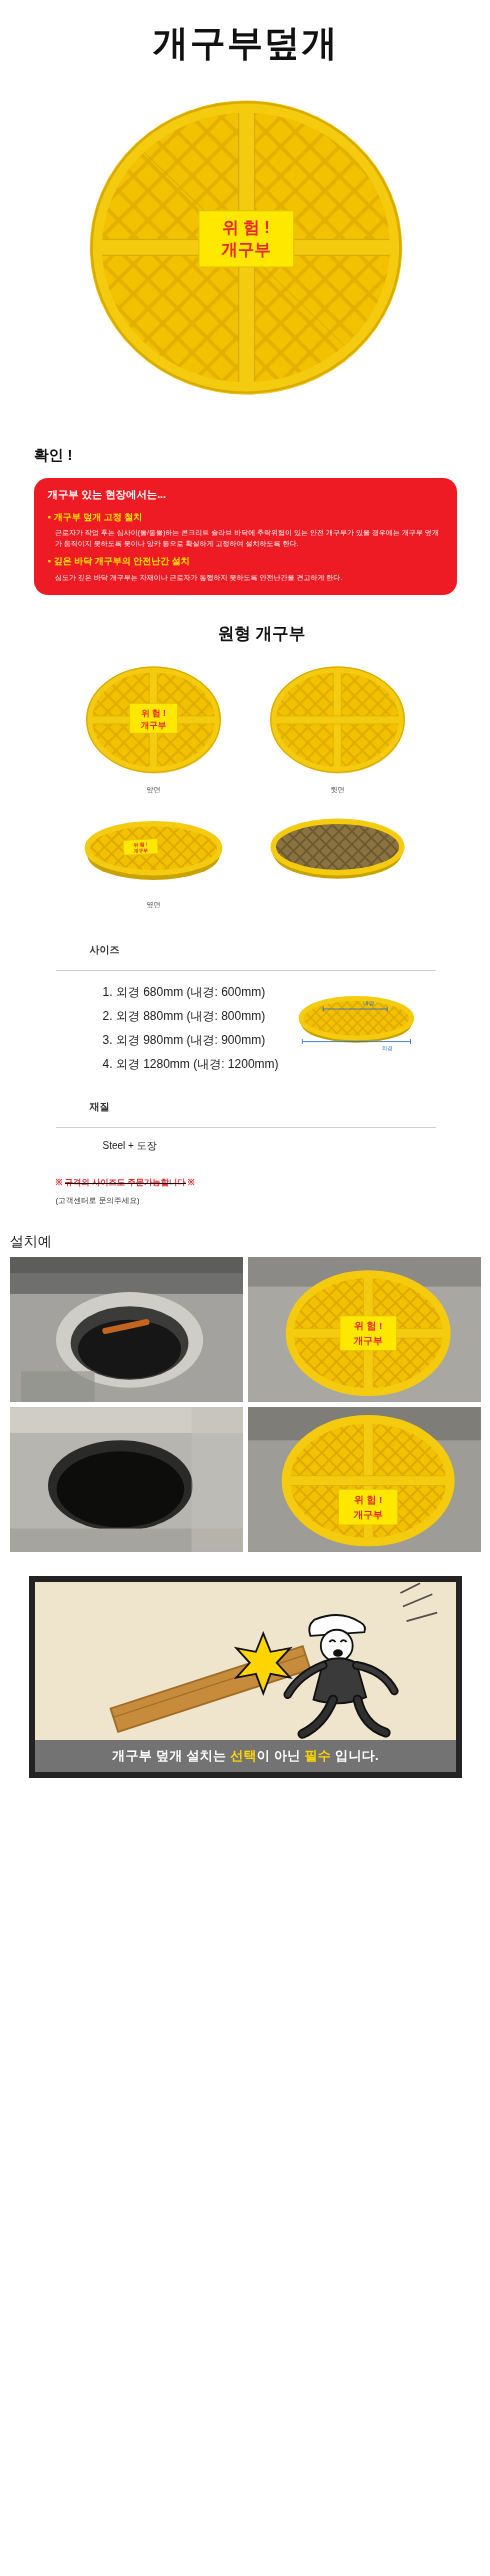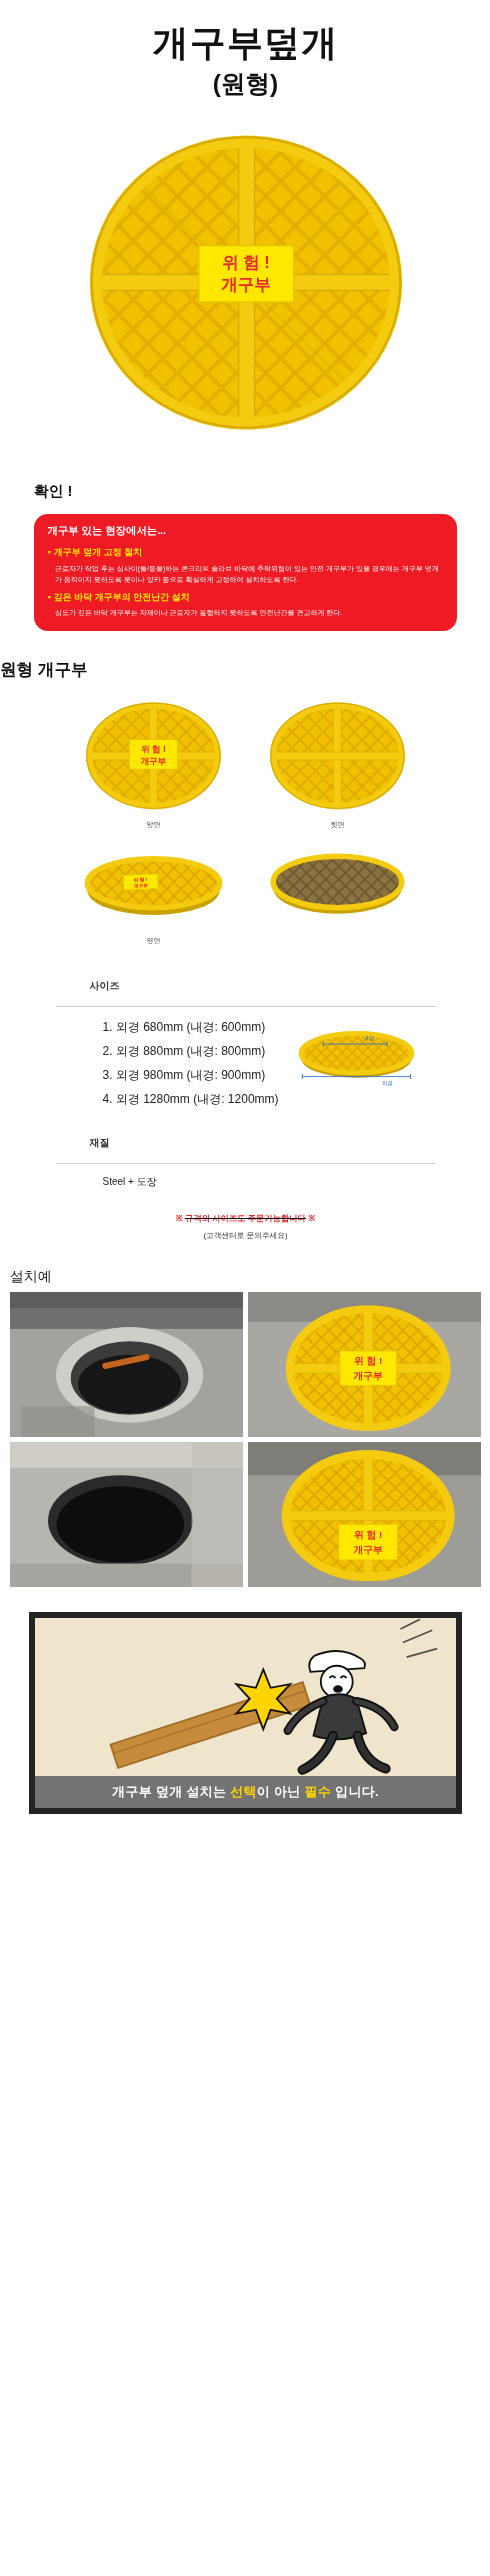--- a/index.html
+++ b/index.html
@@ -74,24 +74,26 @@
   .red-box .rb-p {
     font-size: 7px;
     line-height: 1.6;
     margin-top: 3.1px;
     padding-left: 7.4px;
     color: #fff;
   }
 
   
   .sec-heading {
+    text-align: center;
     font-size: 16.6px;
     font-weight: bold;
     margin-top: 28px;
     color: #111;
+    padding-left: 32px;
   }
 
   
   .views {
     margin-top: 18.4px;
     display: flex;
     flex-wrap: wrap;
     justify-content: center;
     width: 380px;
     margin-left: auto;
@@ -130,21 +132,21 @@
   .material-body {
     padding: 11px 0 0 47px;
     font-size: 10px;
     color: #222;
   }
 
   
   .notice {
     width: 380px;
     margin: 23px auto 0 auto;
-    text-align: center;
+    text-align: left;
   }
   .notice-main {
     font-size: 8.3px;
     font-weight: bold;
     color: #e8272f;
     position: relative;
     display: inline-block;
   }
   .notice-main .x { color: #e8272f; font-weight: bold; }
   .notice-strike {
@@ -212,21 +214,20 @@
   .fb-text .hl { color: #ffd400; }
   .fb-text .hl2 { color: #ffd400; }
 </style>
 </head>
 <body>
 
 <div class="page">
 
   <div class="title-block">
     <div class="title-main">개구부덮개</div>
-    <div class="title-sub">(원형)</div>
   </div>
 
   <div class="hero-wrap">
     <svg class="hero-canvas" width="343" height="331" viewBox="0 0 560 540">
       <defs>
         <clipPath id="heroCircle">
           <ellipse cx="280" cy="265" rx="245" ry="230"></ellipse>
         </clipPath>
         <pattern id="meshHero" width="34" height="34" patternUnits="userSpaceOnUse" patternTransform="rotate(45 0 0)">
           <rect width="34" height="34" fill="#f2c200"></rect>

